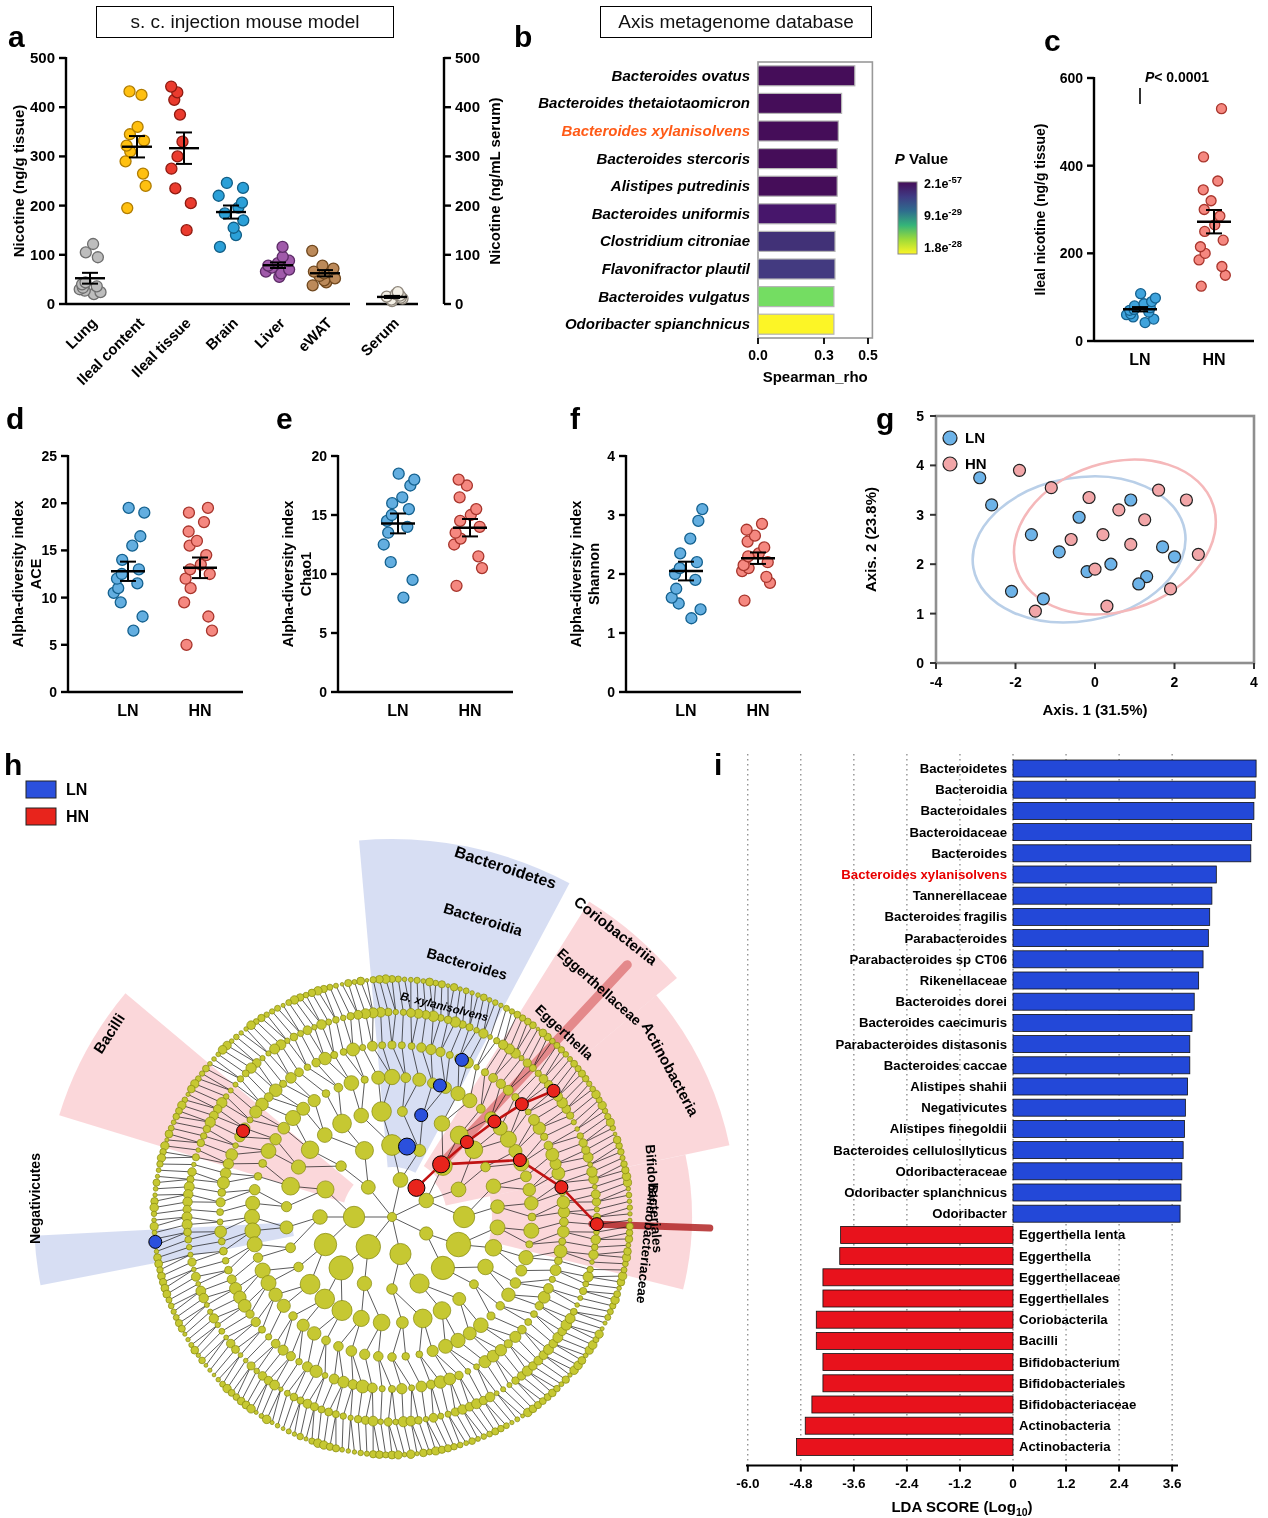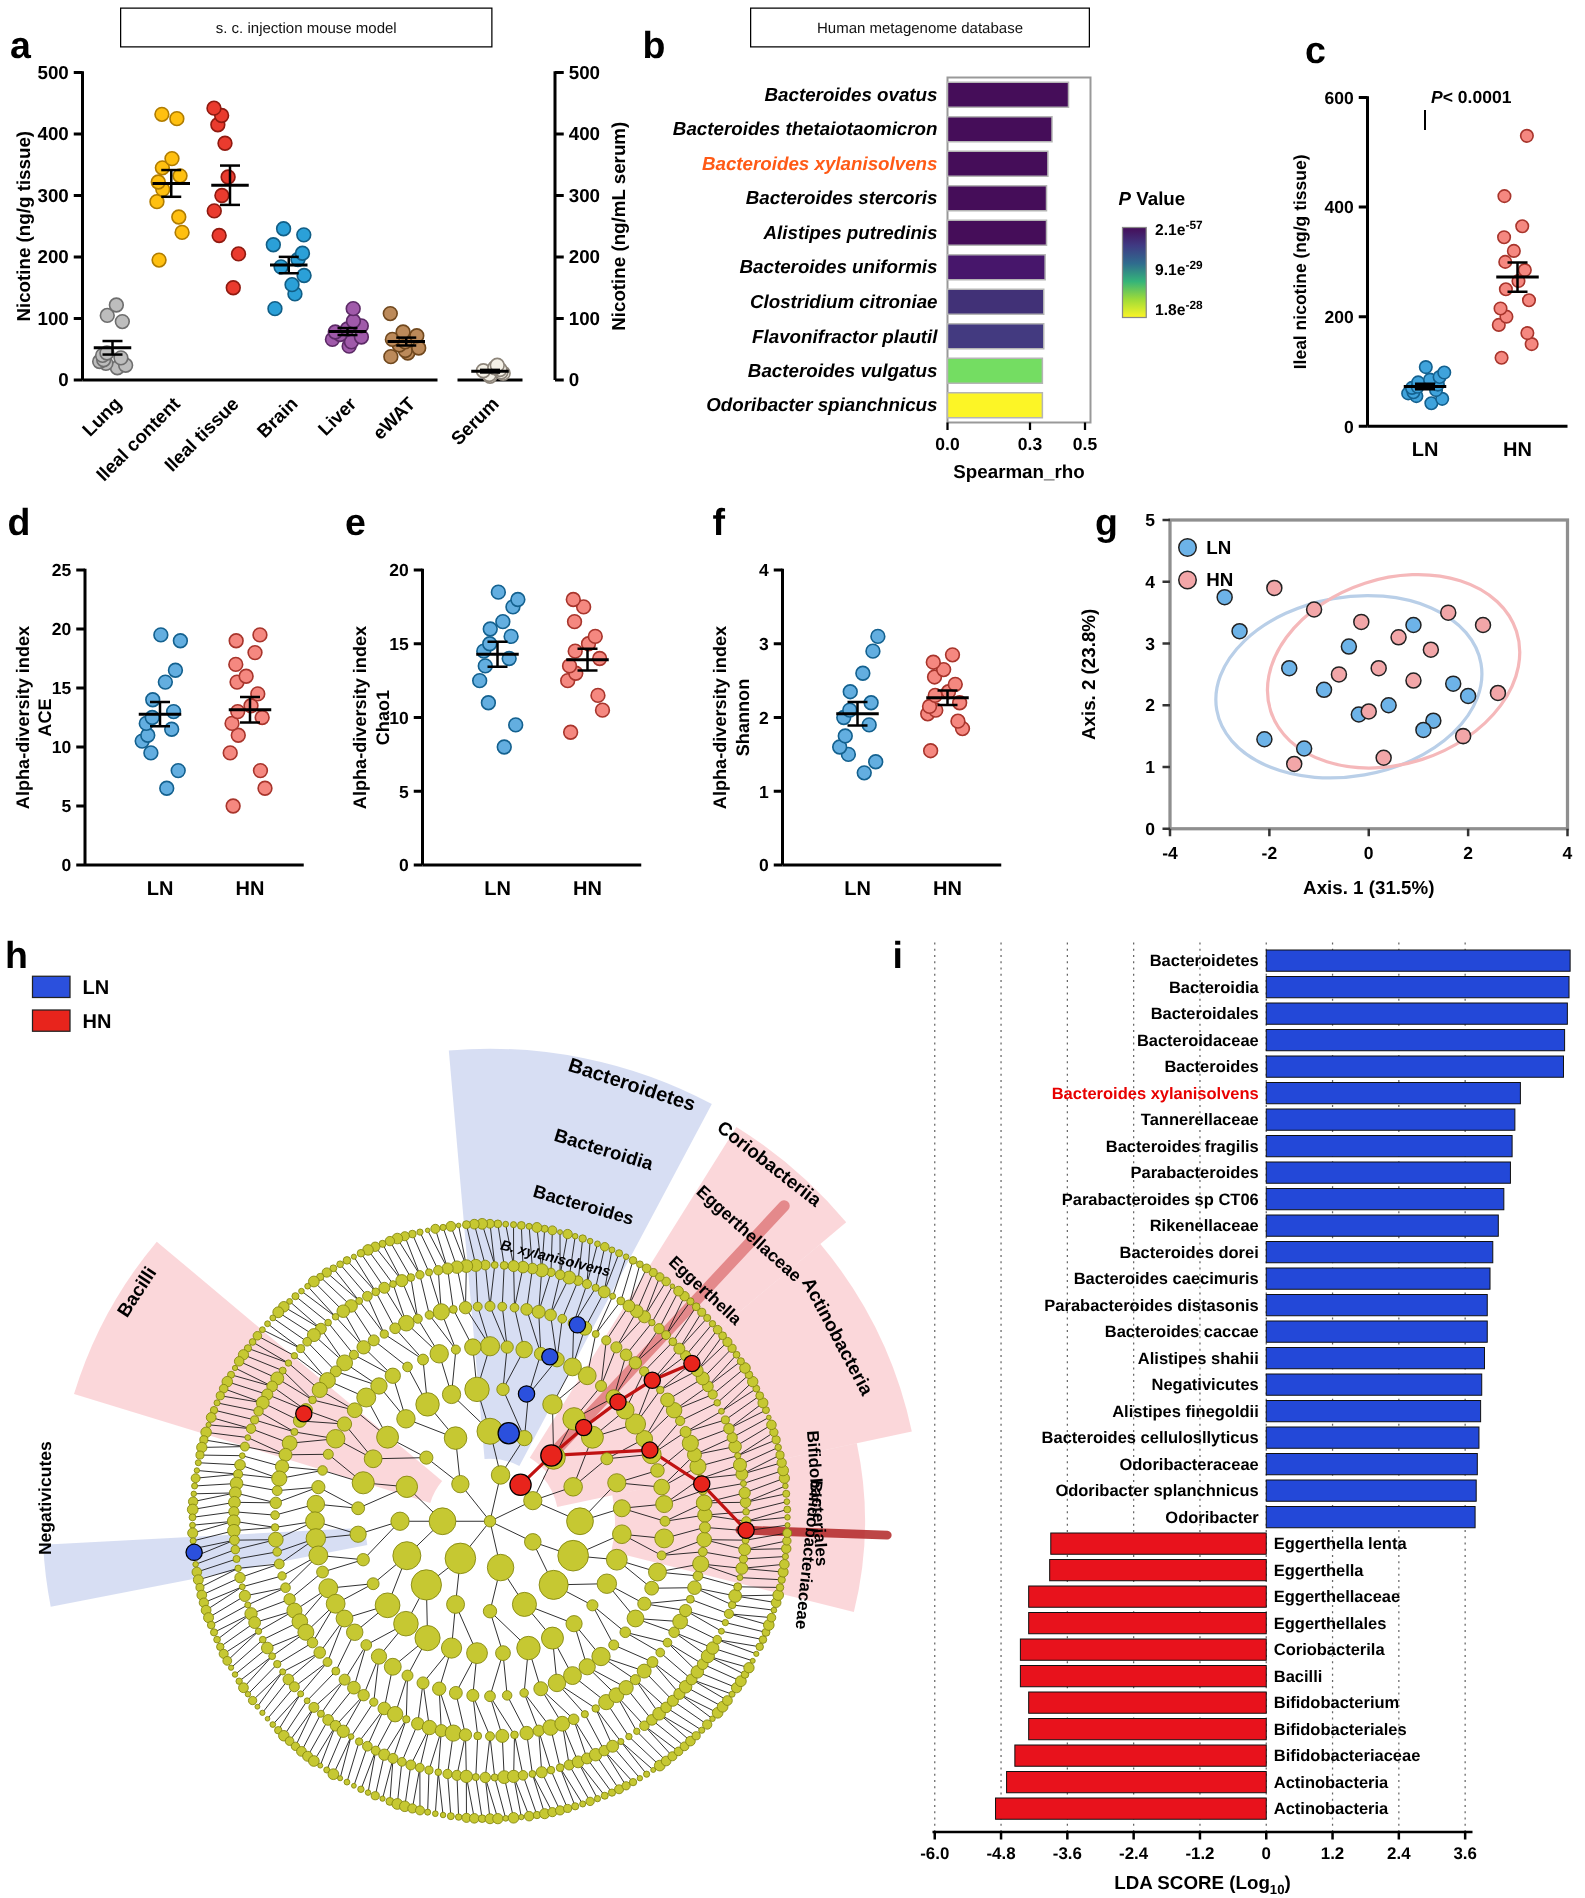--- a/index.html
+++ b/index.html
@@ -1,39 +1,39 @@
 <!DOCTYPE html>
 <html><head>
 <meta charset="utf-8">
 <style>
   *{margin:0;padding:0;box-sizing:border-box}
   html,body{background:#fff;font-family:"Liberation Sans",sans-serif}
   #fig{position:relative;width:1268px;height:1518px;background:#fff;overflow:hidden}
   .plabel{position:absolute;font-size:30px;font-weight:700;color:#000;line-height:1}
   .titlebox{position:absolute;border:1.6px solid #000;display:flex;align-items:center;justify-content:center;
-            font-size:12px;font-weight:400;color:#111;background:#fff}
+            font-size:19px;font-weight:400;color:#111;background:#fff}
   .chart{position:absolute}
   svg text{font-family:"Liberation Sans",sans-serif}
 </style>
 </head>
 <body>
 
 <div id="fig">
   <div class="plabel" style="left:8px;top:22px">a</div>
   <div class="plabel" style="left:514px;top:22px">b</div>
   <div class="plabel" style="left:1044px;top:26px">c</div>
   <div class="plabel" style="left:6px;top:404px">d</div>
   <div class="plabel" style="left:276px;top:404px">e</div>
   <div class="plabel" style="left:570px;top:404px">f</div>
   <div class="plabel" style="left:876px;top:404px">g</div>
   <div class="plabel" style="left:4px;top:750px">h</div>
   <div class="plabel" style="left:714px;top:750px">i</div>
 
   <div class="titlebox" style="left:96px;top:6px;width:298px;height:32px">s. c. injection mouse model</div>
-  <div class="titlebox" style="left:600px;top:6px;width:272px;height:32px">Human metagenome database</div>
+  <div class="titlebox" style="left:600px;top:6px;width:272px;height:32px">Axis metagenome database</div>
 
   <div id="chart-a" class="chart" style="left:8px;top:44px;width:508px;height:348px"><svg width="508" height="348">
         <line x1="58" y1="13" x2="58" y2="260" stroke="#000" stroke-width="2.4"></line>
         <line x1="51" y1="260" x2="58" y2="260" stroke="#000" stroke-width="2.4"></line>
         <text x="47" y="265" font-size="15" text-anchor="end" font-weight="700" fill="#000">0</text>
         <line x1="51" y1="210.8" x2="58" y2="210.8" stroke="#000" stroke-width="2.4"></line>
         <text x="47" y="215.8" font-size="15" text-anchor="end" font-weight="700" fill="#000">100</text>
         <line x1="51" y1="161.6" x2="58" y2="161.6" stroke="#000" stroke-width="2.4"></line>
         <text x="47" y="166.6" font-size="15" text-anchor="end" font-weight="700" fill="#000">200</text>
         <line x1="51" y1="112.4" x2="58" y2="112.4" stroke="#000" stroke-width="2.4"></line>

